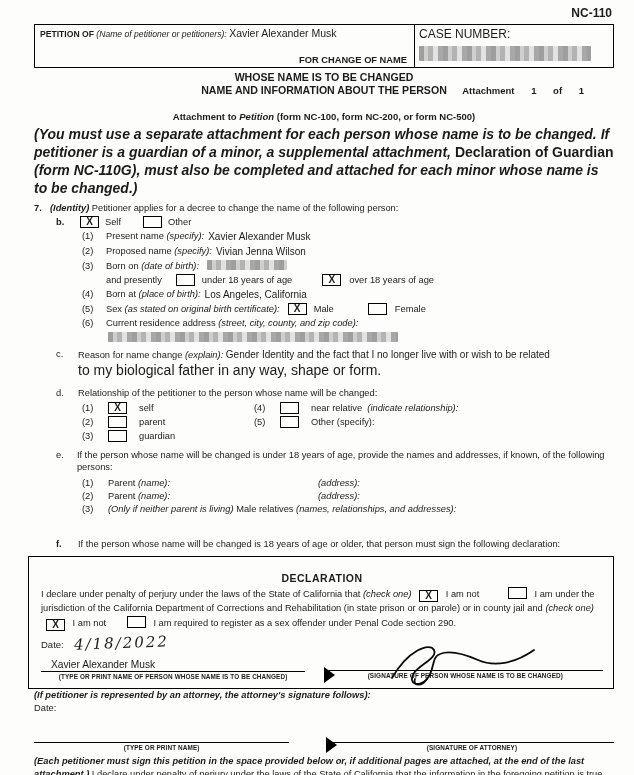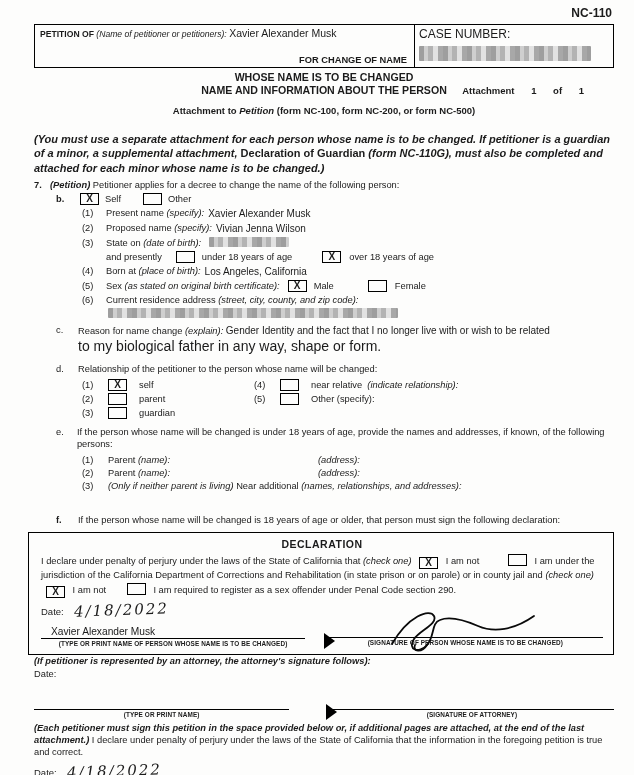--- a/index.html
+++ b/index.html
@@ -34,22 +34,22 @@
       repeating-linear-gradient(90deg,#9e9e9e 0 5px,#cfcfcf 5px 9px,#b3b3b3 9px 14px,#e2e2e2 14px 19px,#a8a8a8 19px 24px),
       repeating-linear-gradient(0deg,rgba(255,255,255,.45) 0 3px, rgba(0,0,0,.10) 3px 6px);
   }
   .case-redact { width:172px; height:15px; margin-top:4px; }
 
   
   .title-wrap { position:relative; margin-top:3px; }
   .main-title { text-align:center; font-weight:bold; font-size:10.6px; line-height:1.25; }
   .attachment-counter { position:absolute; right:30px; bottom:0; font-weight:bold; font-size:9.5px; }
   .attachment-counter span { margin-left:14px; }
-  .sub-title { text-align:center; font-weight:bold; font-size:9.5px; margin-top:8px; }
-  .notice { font-style:italic; font-weight:bold; font-size:11px; margin-top:15px; line-height:1.28; }
+  .sub-title { text-align:center; font-weight:bold; font-size:9.5px; margin-top:14px; }
+  .notice { font-style:italic; font-weight:bold; font-size:14px; margin-top:3px; line-height:1.28; }
 
   
   .item7 { margin-top:4px; display:flex; }
   .item7 .n { width:16px; font-weight:bold; }
   .rowline { display:flex; align-items:flex-start; margin-top:2px; }
   .ind1 { padding-left:22px; }  
   .ind2 { padding-left:48px; }  
   .num { width:24px; flex:none; }
   .lab { flex:none; }
   .val { padding-left:4px; }
@@ -68,21 +68,21 @@
   .d-col2 { flex:1; }
   .d-row { display:flex; align-items:center; margin-top:2px; }
   .d-row .num { width:26px; }
   .d-row .cb { margin-right:12px; }
 
   .e-row { display:flex; padding-left:48px; margin-top:1px; }
   .e-row .num { width:26px; }
   .e-left { width:210px; }
 
   
-  .decl-box { border:1.6px solid #000; margin:6px 0 0 -6px; padding:5px 10px 6px 12px; }
+  .decl-box { border:1.6px solid #000; margin:6px 0 0 -6px; padding:15px 10px 6px 12px; }
   .decl-title { text-align:center; font-weight:bold; font-size:10.5px; letter-spacing:.5px; }
   .decl-text { margin-top:2px; line-height:1.5; }
   .decl-text .cb { margin:0 5px; }
   .date-line { margin-top:3px; font-size:9.5px; position:relative; height:22px; }
   .hand {
     font-family:"DejaVu Serif", serif; font-style:italic;
     font-size:15px; letter-spacing:2px;
     display:inline-block; transform:rotate(-2deg); margin-left:8px;
   }
   .sigrow { display:flex; justify-content:space-between; margin-top:2px; }
@@ -135,21 +135,21 @@
   </div>
   <div class="sub-title">
     <span>Attachment to </span><span class="it">Petition</span><span> (form NC-100, form NC-200, or form NC-500)</span>
   </div>
   <div class="notice">
     <span>(You must use a separate attachment for each person whose name is to be changed. If petitioner is a guardian of a minor, a supplemental attachment, </span><span style="font-style:normal">Declaration of Guardian</span><span> (form NC-110G), must also be completed and attached for each minor whose name is to be changed.)</span>
   </div>
 
   <div class="item7">
     <span class="n">7.</span>
-    <span><span class="bi">(Petition)</span><span> Petitioner applies for a decree to change the name of the following person:</span></span>
+    <span><span class="bi">(Identity)</span><span> Petitioner applies for a decree to change the name of the following person:</span></span>
   </div>
 
   <div class="rowline ind1">
     <span class="b" style="width:22px">b.</span>
     <span class="cb cb-sp">X</span>
     <span>Self</span>
     <span class="cb cb-sp" style="margin-left:22px"></span>
     <span>Other</span>
   </div>
 
@@ -158,21 +158,21 @@
     <span class="lab"><span>Present name </span><span class="it">(specify):</span></span>
     <span class="val" style="font-size:10px">Xavier Alexander Musk</span>
   </div>
   <div class="rowline ind2">
     <span class="num">(2)</span>
     <span class="lab"><span>Proposed name </span><span class="it">(specify):</span></span>
     <span class="val" style="font-size:10px">Vivian Jenna Wilson</span>
   </div>
   <div class="rowline ind2">
     <span class="num">(3)</span>
-    <span class="lab"><span>State on </span><span class="it">(date of birth):</span></span>
+    <span class="lab"><span>Born on </span><span class="it">(date of birth):</span></span>
     <span class="redact dob-redact"></span>
   </div>
   <div class="rowline" style="padding-left:72px">
     <span>and presently</span>
     <span class="cb" style="margin-left:14px;margin-right:7px"></span>
     <span>under 18 years of age</span>
     <span class="cb" style="margin-left:30px;margin-right:8px">X</span>
     <span>over 18 years of age</span>
   </div>
   <div class="rowline ind2">
@@ -250,21 +250,21 @@
     <span class="e-left"><span>Parent </span><span class="it">(name):</span></span>
     <span class="it">(address):</span>
   </div>
   <div class="e-row">
     <span class="num">(2)</span>
     <span class="e-left"><span>Parent </span><span class="it">(name):</span></span>
     <span class="it">(address):</span>
   </div>
   <div class="e-row">
     <span class="num">(3)</span>
-    <span><span class="it">(Only if neither parent is living)</span><span> Near additional </span><span class="it">(names, relationships, and addresses):</span></span>
+    <span><span class="it">(Only if neither parent is living)</span><span> Male relatives </span><span class="it">(names, relationships, and addresses):</span></span>
   </div>
 
   <div class="rowline ind1" style="margin-top:22px">
     <span class="b" style="width:22px">f.</span>
     <span>If the person whose name will be changed is 18 years of age or older, that person must sign the following declaration:</span>
   </div>
 
   <div class="decl-box">
     <div class="decl-title">DECLARATION</div>
     <div class="decl-text">

